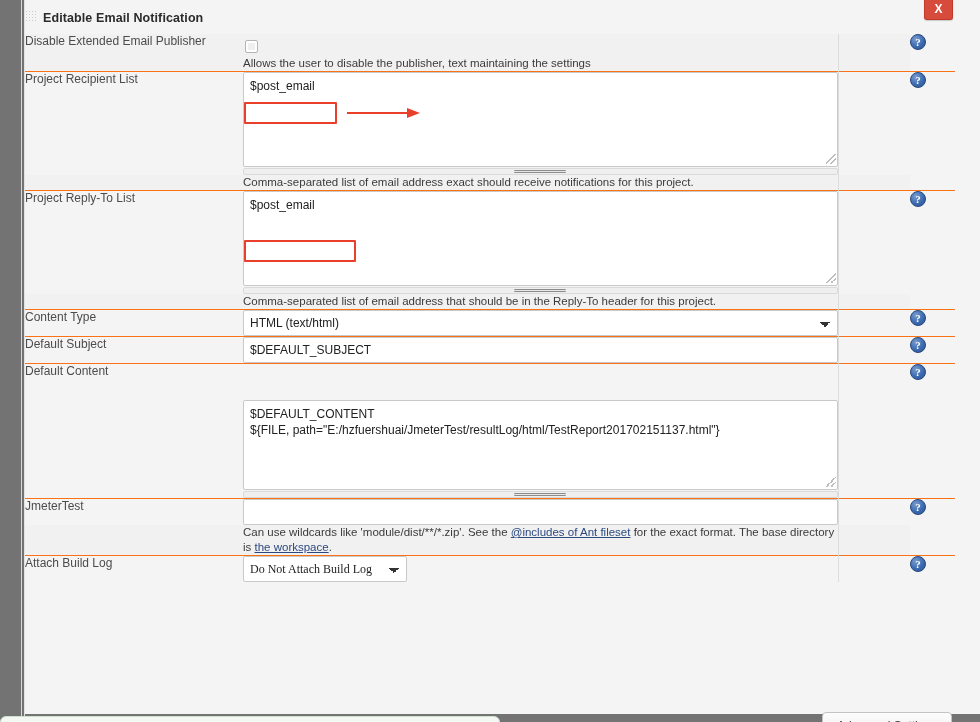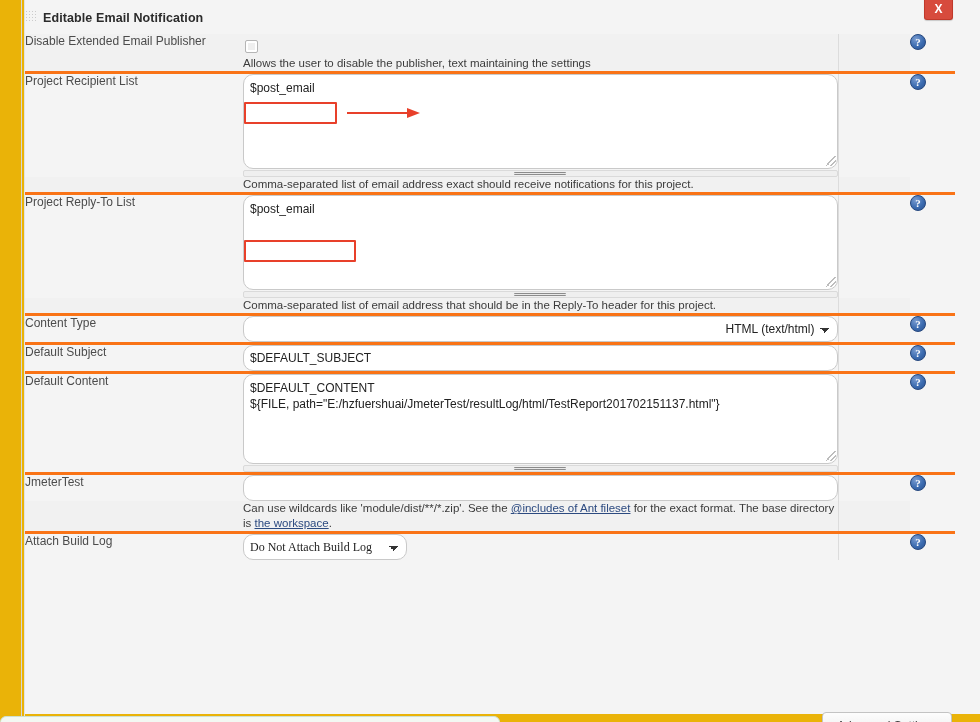--- a/index.html
+++ b/index.html
@@ -10,21 +10,21 @@
     background: #f4f4f4;
     font-family: "Liberation Sans", sans-serif;
     font-size: 12px;
     color: #333;
   }
 
   
   #page {
     position: relative;
     width: 980px; height: 722px;
-    background: #eab308;
+    background: #737373;
     overflow: hidden;
   }
 
   
   .gutter-rule { position: absolute; top: 0; bottom: 0; width: 1px; background: #d6d6d6; }
   .gutter-rule.r1 { left: 21px; }
   .gutter-rule.r2 { left: 24px; background: #e2e2e2; }
 
   
   #panel {
@@ -93,40 +93,40 @@
     padding: 7px 8px 4px 18px;
     font-size: 12px;
     color: #4c4c4c;
     white-space: nowrap;
   }
 
   .field { padding: 2px 0 2px 0; }
 
   .shaded { background: #f1f1f1; }
   .vline  { border-left: 1px solid #dcdcdc; }
-  .hline-top { border-top: 3px solid #f97316; }
+  .hline-top { border-top: 1px solid #f97316; }
 
   
   .desc {
     padding: 3px 8px 8px 18px;
     font-size: 11.5px;
     color: #3b3b3b;
     line-height: 15px;
     background: #f1f1f1;
   }
   .desc a { color: #2c4a80; text-decoration: underline; }
 
   
   input.text, textarea.ta, select.sel {
     font-family: "Liberation Sans", sans-serif;
     font-size: 12px;
     color: #222;
     background: #fff;
     border: 1px solid #c9c9c9;
-    border-radius: 10px;
+    border-radius: 2px;
     padding: 4px 6px;
     outline: none;
   }
   input.text { width: 100%; height: 26px; }
   textarea.ta {
     width: 100%;
     resize: none;
     display: block;
     line-height: 16px;
     padding: 5px 6px;
@@ -166,21 +166,21 @@
     padding: 3px 22px 3px 6px;
     -webkit-appearance: none;
     appearance: none;
     background-image:
       linear-gradient(45deg, transparent 50%, #333 50%),
       linear-gradient(135deg, #333 50%, transparent 50%);
     background-position: calc(100% - 12px) 11px, calc(100% - 7px) 11px;
     background-size: 5px 5px, 5px 5px;
     background-repeat: no-repeat;
   }
-  select.wide { width: 100%; text-align: right; }
+  select.wide { width: 100%; }
   select.narrow { width: 164px; font-family: Liberation Serif, serif; }
 
   input.cb {
     width: 13px; height: 13px;
     margin: 6px 0 0 2px;
     -webkit-appearance: none;
     appearance: none;
     background: #efefef;
     border: 1px solid #b5b5b5;
     border-radius: 2px;
@@ -359,21 +359,21 @@
         <td class="hline-top vline"></td>
         <td class="help-cell hline-top">
           <span class="help">?</span>
         </td>
       </tr>
 
       <tr>
         <td class="lbl hline-top">Default Content</td>
         <td class="field hline-top">
           <div class="ta-wrap">
-            <textarea class="ta" rows="6" style="height: 90px;">$DEFAULT_CONTENT
+            <textarea class="ta" rows="6" style="height: 90px; margin-top: 36px;">$DEFAULT_CONTENT
 ${FILE, path="E:/hzfuershuai/JmeterTest/resultLog/html/TestReport201702151137.html"}</textarea>
             <div class="ta-grip"></div>
           </div>
           <div class="ta-bar"></div>
         </td>
         <td class="hline-top vline"></td>
         <td class="help-cell hline-top">
           <span class="help">?</span>
         </td>
       </tr>

